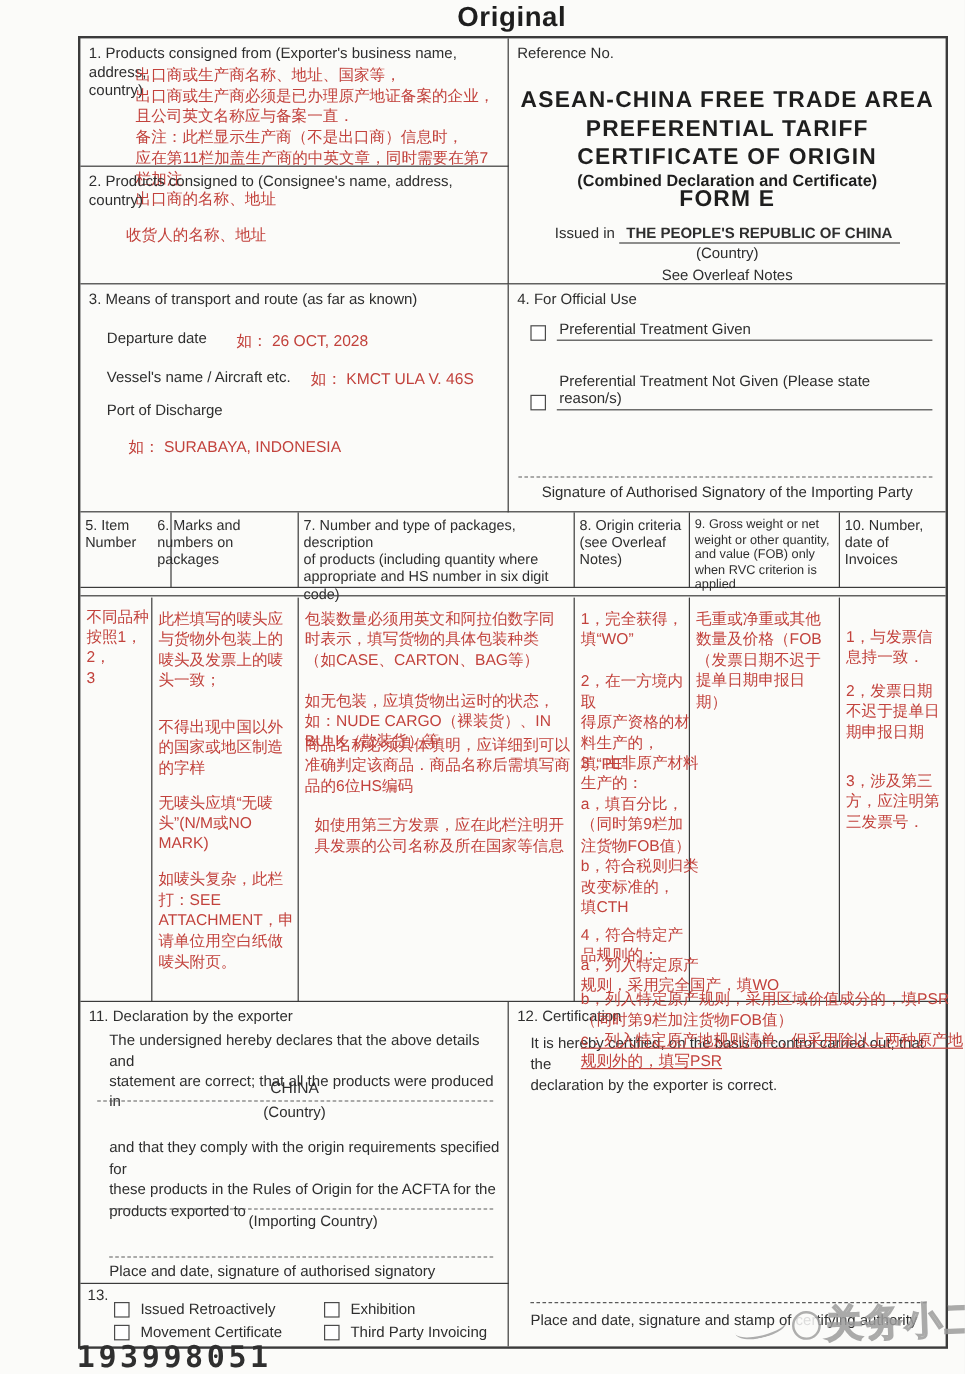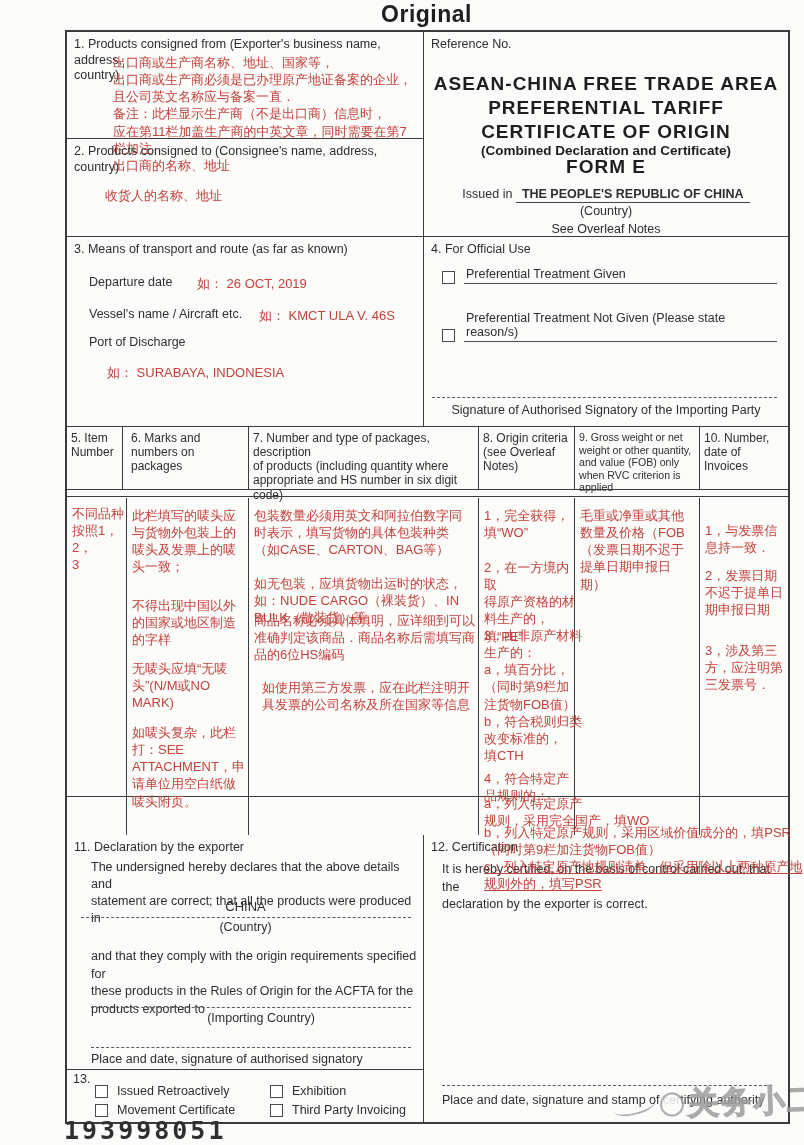--- a/index.html
+++ b/index.html
@@ -29,29 +29,29 @@
   .lbl{font-size:12.5px;color:var(--ink);line-height:1.25;}
   .note{font-size:13px;color:var(--red);line-height:1.32;}
   
   #box1{left:0;top:0;width:357px;height:107px;}
   #box2{left:0;top:107px;width:357px;height:98px;}
   #cell-ref{left:357px;top:0;width:364px;height:205px;}
   #box3{left:0;top:205px;width:357px;height:190px;}
   #box4{left:357px;top:205px;width:364px;height:190px;}
   #hdr-row{left:0;top:395px;width:721px;height:63px;}
   #dbl-line{left:0;top:464px;width:721px;height:0;border-top:1.5px solid var(--border);}
-  #anno-row{left:0;top:466px;width:721px;height:299px;z-index:3;}
+  #anno-row{left:0;top:466px;width:721px;height:337px;z-index:3;}
   #box11{left:0;top:803px;width:357px;height:235px;}
   #box13{left:0;top:1038px;width:357px;height:52px;}
   #box12{left:357px;top:803px;width:364px;height:287px;}
   .pad{padding:5px 7px;}
   
   .hcell{position:absolute;top:0;height:63px;box-sizing:border-box;padding:4px 4px;
          font-size:12px;color:var(--ink);line-height:1.18;}
-  .hc0{left:0;width:56px;}
+  .hc0{left:0;width:76px;}
   .hc1{left:60px;width:122px;}
   .hc2{left:182px;width:230px;}
   .hc3{left:412px;width:96px;}
   .hc4{left:508px;width:125px;font-size:10.6px;}
   .hc5{left:633px;width:88px;}
   
   .acell{position:absolute;top:0;height:337px;box-sizing:border-box;overflow:visible;}
   .ac0{left:0;width:60px;}
   .ac1{left:60px;width:122px;}
   .ac2{left:182px;width:230px;}
@@ -130,21 +130,21 @@
         <span>Issued in</span>
         <span class="issued-val">THE PEOPLE'S REPUBLIC OF CHINA</span>
       </div>
       <div class="issued-line ctr" style="position:absolute;left:0;top:172px;width:364px;">(Country)</div>
       <div class="issued-line ctr" style="position:absolute;left:0;top:190px;width:364px;">See Overleaf Notes</div>
     </div>
 
     <div class="cell br bb pad" id="box3">
       <div class="lbl">3. Means of transport and route (as far as known)</div>
       <div class="lbl" style="position:absolute;left:22px;top:38px;">Departure date</div>
-      <div class="note" style="position:absolute;left:130px;top:38px;">如：  26 OCT, 2019</div>
+      <div class="note" style="position:absolute;left:130px;top:38px;">如：  26 OCT, 2028</div>
       <div class="lbl" style="position:absolute;left:22px;top:70px;">Vessel's name / Aircraft etc.</div>
       <div class="note" style="position:absolute;left:192px;top:70px;">如： KMCT ULA V. 46S</div>
       <div class="lbl" style="position:absolute;left:22px;top:98px;">Port of Discharge</div>
       <div class="note" style="position:absolute;left:40px;top:127px;">如： SURABAYA, INDONESIA</div>
     </div>
 
     <div class="cell bb pad" id="box4">
       <div class="lbl">4. For Official Use</div>
       <div class="opt" style="left:18px;top:30px;width:335px;">
         <span class="cb"></span>

